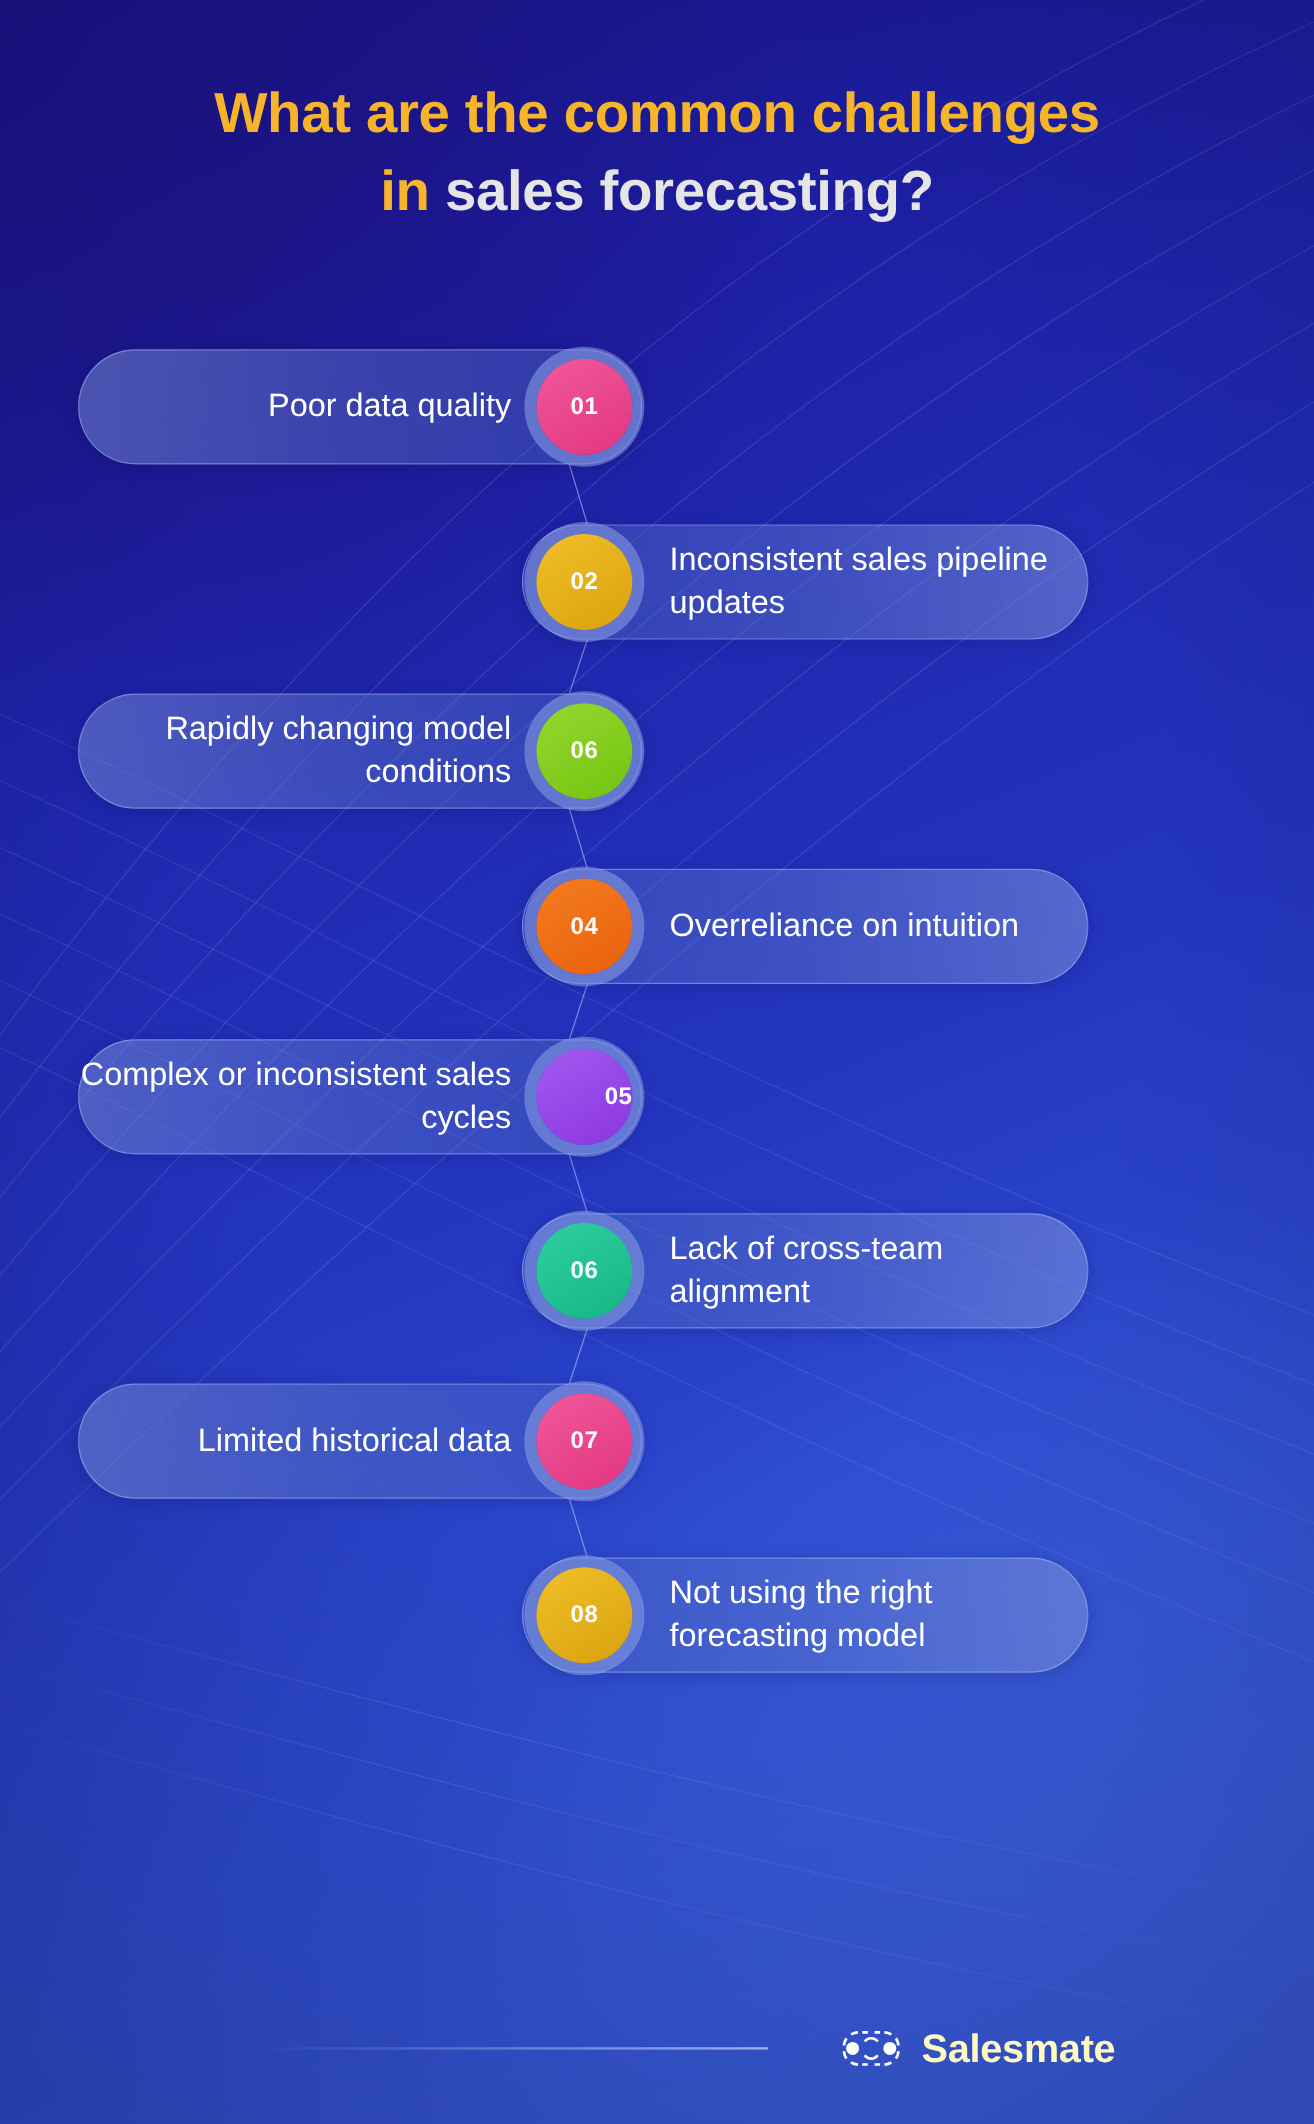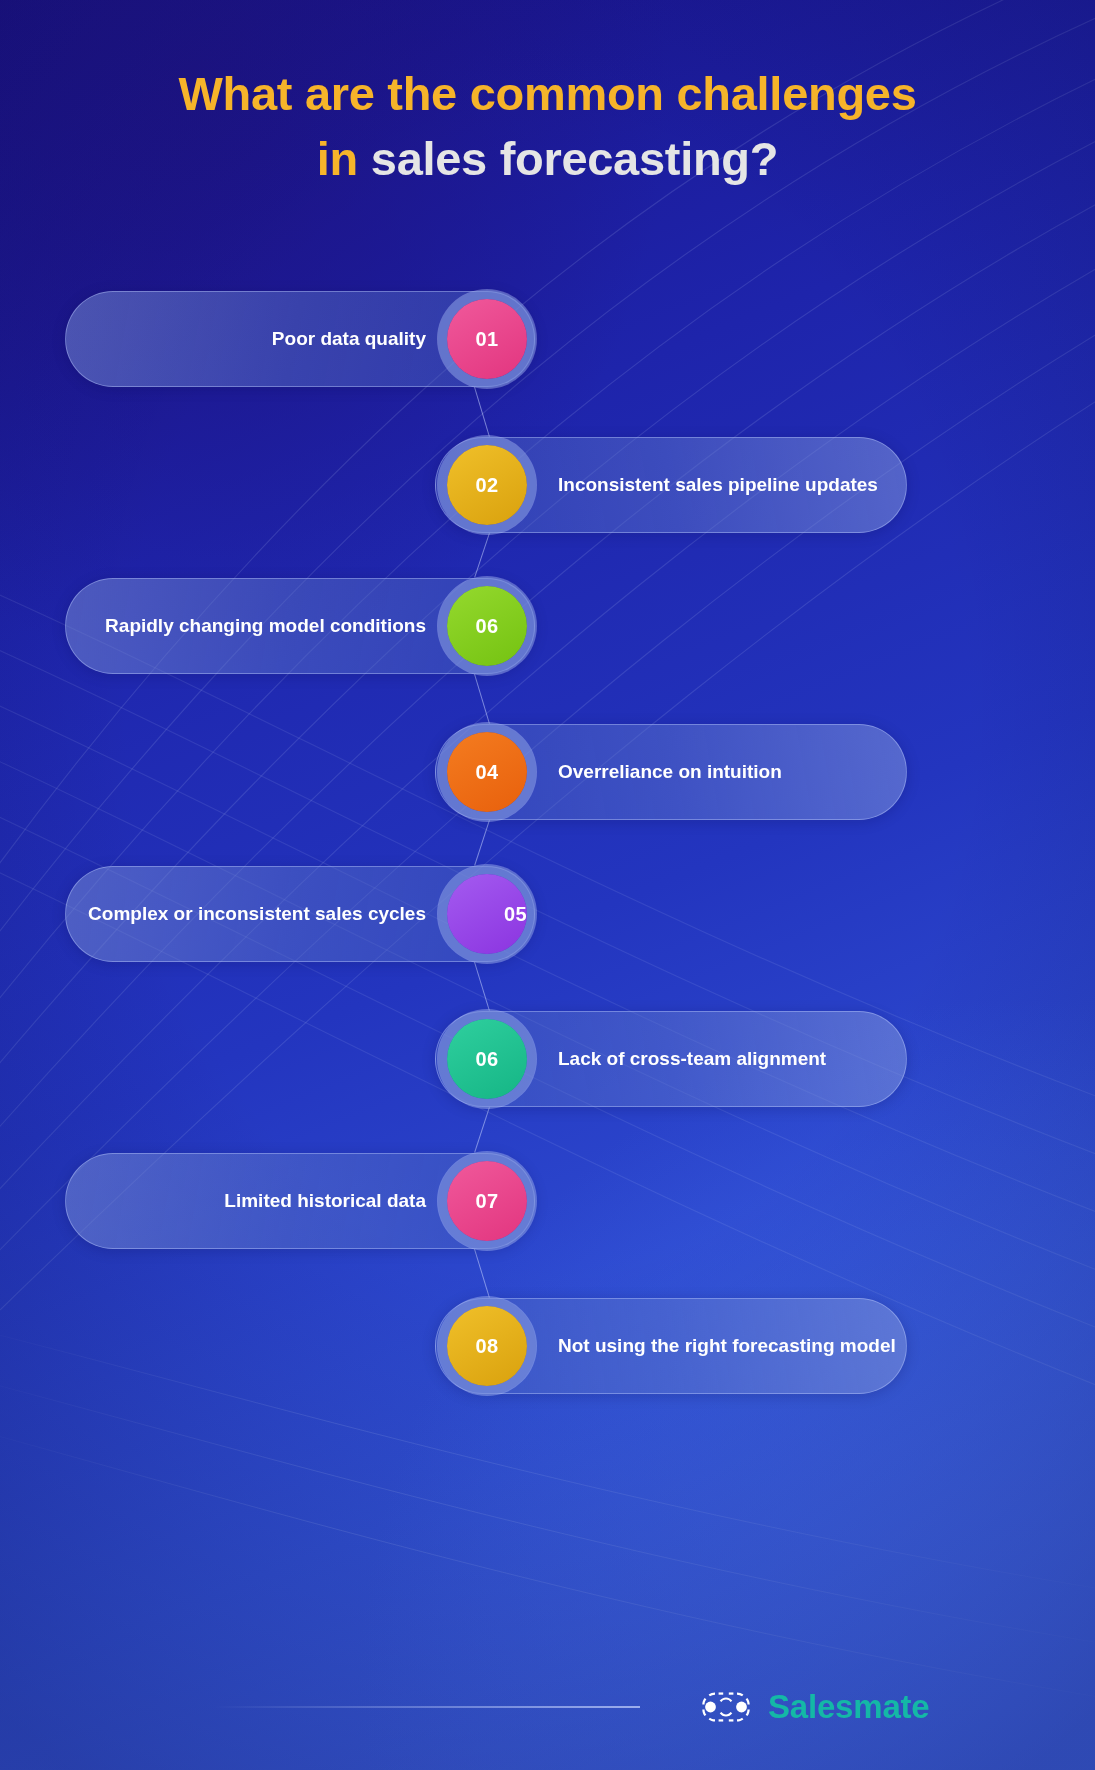--- a/index.html
+++ b/index.html
@@ -42,41 +42,41 @@
     border-radius:48px;
     border:1px solid rgba(190,205,255,.42);
     box-shadow:0 2px 14px rgba(10,8,70,.20);
     display:flex; align-items:center;
   }
   .card-left  { left:0;  width:470px; justify-content:flex-end; padding-right:108px;
     background:linear-gradient(100deg, rgba(122,142,214,.52) 0%, rgba(92,116,201,.46) 48%, rgba(72,98,190,.40) 100%); }
   .card-right { left:0;  width:470px; justify-content:flex-start; padding-left:122px;
     background:linear-gradient(260deg, rgba(130,150,220,.54) 0%, rgba(96,120,205,.46) 50%, rgba(74,100,192,.40) 100%); }
 
-  .card-text { color:#ffffff; font-size:19px; font-weight:bold; line-height:1.33; }
+  .card-text { color:#ffffff; font-size:27px; font-weight:normal; line-height:1.33; }
   .card-left  .card-text { text-align:right; }
   .card-right .card-text { text-align:left; }
 
   
   .badge {
     position:absolute; top:8px;
     width:80px; height:80px; border-radius:50%;
     display:flex; align-items:center; justify-content:center;
     color:#fff; font-size:20px; font-weight:bold; letter-spacing:.4px;
     box-shadow:0 0 0 9px rgba(96,120,205,.42), 0 0 0 10px rgba(190,205,255,.38);
   }
 
   
   .connector { position:absolute; background:rgba(196,210,255,.55); transform-origin:top left; }
 
   
   .footer { position:absolute; left:0; width:1095px; display:flex; align-items:center; }
   .footer-rule { height:1.5px; background:linear-gradient(90deg, rgba(190,205,255,0) 0%, rgba(200,214,255,.70) 100%); }
   .logo-wrap { display:flex; align-items:center; gap:14px; }
-  .logo-text { color:#14b8a6; font-size:33px; font-weight:bold; letter-spacing:-.2px; }
+  .logo-text { color:#fef9c3; font-size:33px; font-weight:bold; letter-spacing:-.2px; }
 </style>
 </head>
 <body>
 
 <div id="bg-layer">
   <div id="bg-base"></div>
   <svg id="bg-swirl" viewBox="0 0 1095 1770" preserveAspectRatio="none">
     <defs>
       <linearGradient id="arcg" x1="0" y1="0" x2="1" y2="1">
         <stop offset="0%" stop-color="#ffffff" stop-opacity=".00"></stop>

